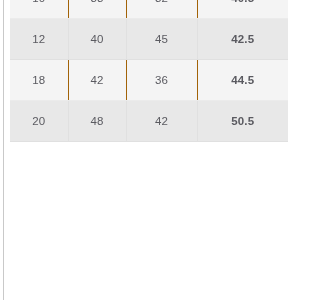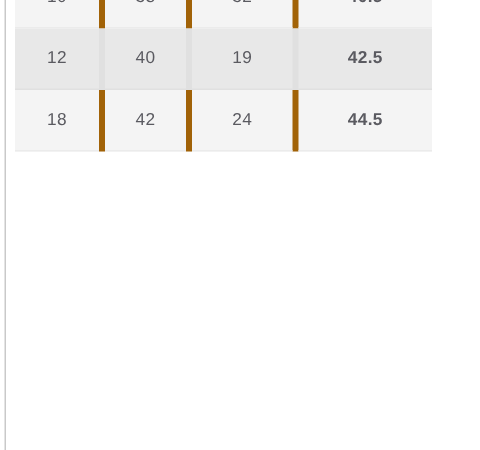--- a/index.html
+++ b/index.html
@@ -56,21 +56,21 @@
   }
 
   table.size-table td {
     height: 40px;
     text-align: center;
     vertical-align: middle;
     font-size: 11.5px;
     font-weight: 400;
     color: #5a5a60;
     letter-spacing: 0.2px;
-    border-right: 4px solid #a16207;
+    border-right: 1px solid #a16207;
     border-bottom: 1px solid #ebebeb;
     padding: 0;
   }
 
   table.size-table td:last-child {
     border-right: none;
     font-weight: bold;
   }
 
   table.size-table tr.band-light td {
@@ -101,26 +101,32 @@
       <tbody id="table-body">
           <tr class="band-light">
             <td>10</td>
             <td>38</td>
             <td>32</td>
             <td>40.5</td>
           </tr>
           <tr class="band-dark">
             <td>12</td>
             <td>40</td>
-            <td>19</td>
+            <td>45</td>
             <td>42.5</td>
           </tr>
           <tr class="band-light">
             <td>18</td>
             <td>42</td>
-            <td>24</td>
+            <td>36</td>
             <td>44.5</td>
+          </tr>
+          <tr class="band-dark">
+            <td>20</td>
+            <td>48</td>
+            <td>42</td>
+            <td>50.5</td>
           </tr>
         </tbody>
     </table>
   </div>
 
 </div>
 
 </body></html>

